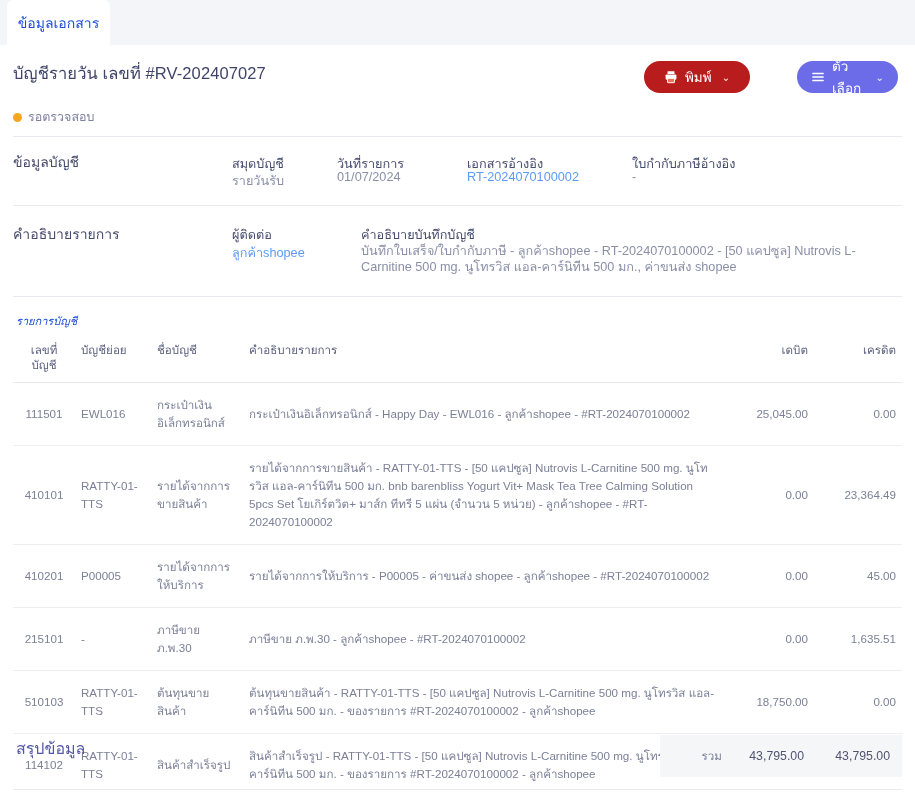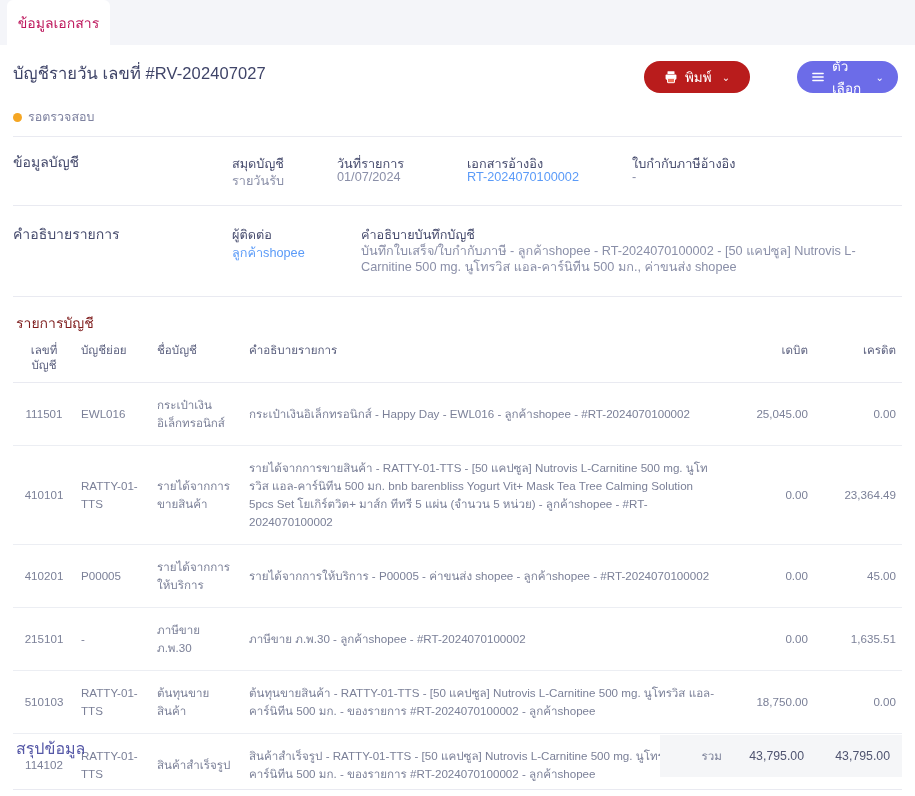--- a/index.html
+++ b/index.html
@@ -18,21 +18,21 @@
     position: absolute; left:0; top:0; width:915px; height:45px;
     background:#f4f5f9;
   }
   .tab {
     position:absolute; top:0; height:45px;
     background:#ffffff;
     border-top-left-radius:6px; border-top-right-radius:6px;
     display:flex; align-items:center; justify-content:center;
     font-size:14px; cursor:pointer;
   }
-  .tab.active { left:7px; width:103px; color:#be185d; font-weight:400; }
+  .tab.active { left:7px; width:103px; color:#1d4ed8; font-weight:400; }
   .tab.inactive { left:113px; width:110px; color:#9a9db4; }
 
   
   .doc-title {
     position:absolute; left:13px; top:60px;
     font-size:16.5px; color:#3f4468; letter-spacing:0.1px;
   }
   .btn {
     position:absolute; top:61px; height:32px;
     border-radius:16px; border:none;
@@ -65,21 +65,21 @@
   .field-value.link { color:#5b9bf8; cursor:pointer; }
 
   .desc-body {
     position:absolute; left:361px; top:243px; width:540px;
     font-size:12.7px; line-height:16px; color:#8a8fa8;
   }
 
   
   .tbl-title {
     position:absolute; left:16px; top:312px;
-    font-size:14px; color:#7f1d1d;
+    font-size:11px; color:#1d4ed8;font-style:italic;
   }
   table.ledger {
     position:absolute; left:13px; top:338px; width:889px;
     border-collapse:collapse;
   }
   table.ledger th {
     font-size:11.6px; color:#585d7c; font-weight:400;
     padding:4px 6px 10px 6px; vertical-align:top; text-align:left;
     border-bottom:1px solid #e9eaf1;
     line-height:15px;

